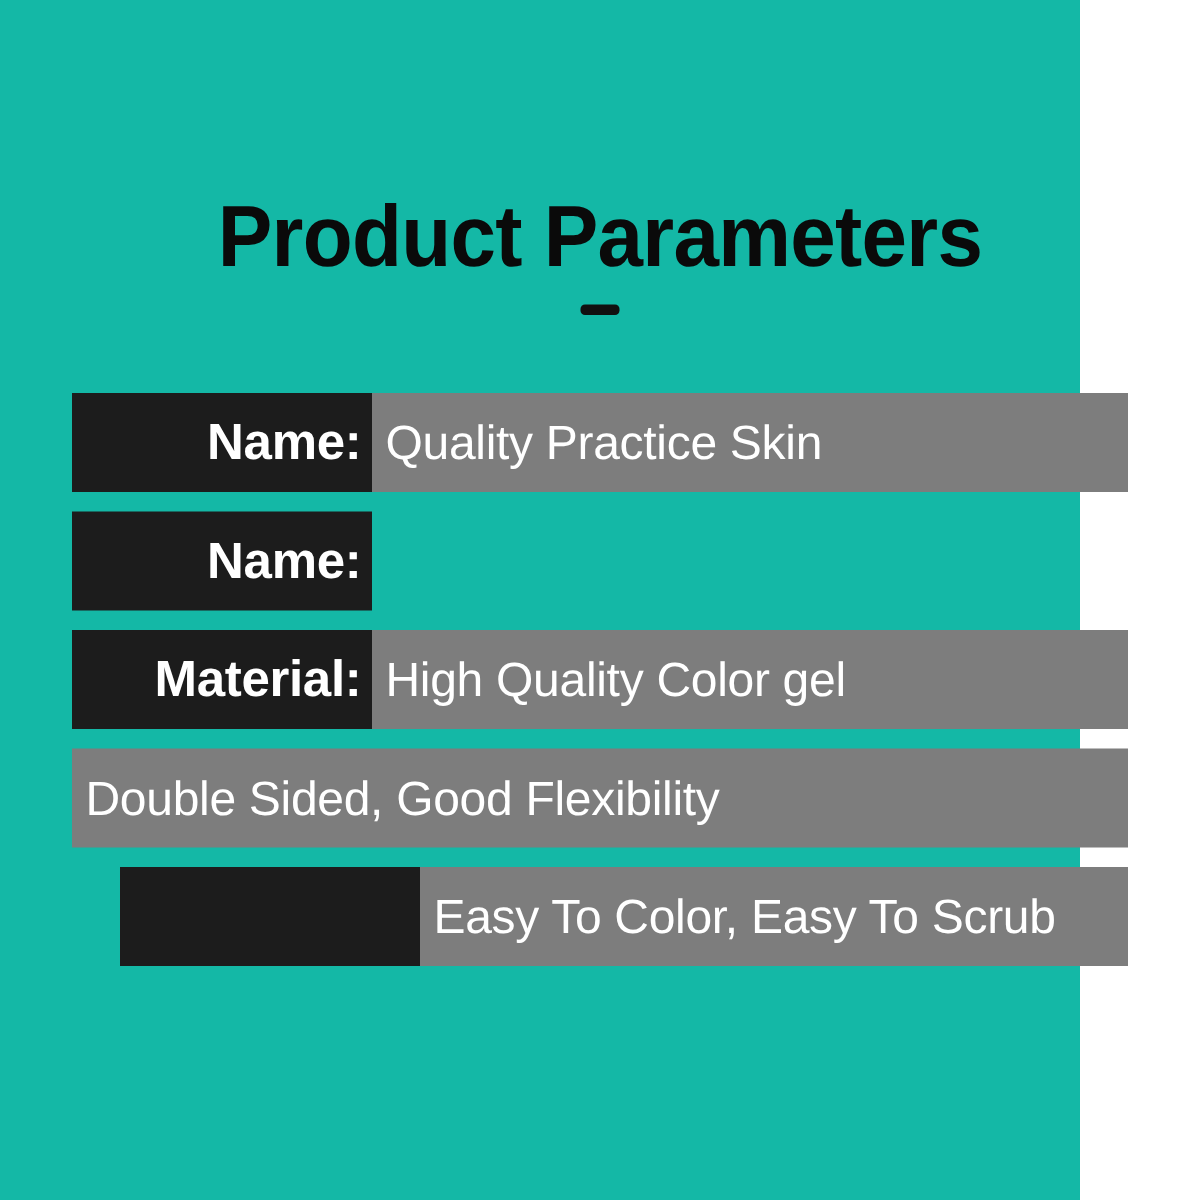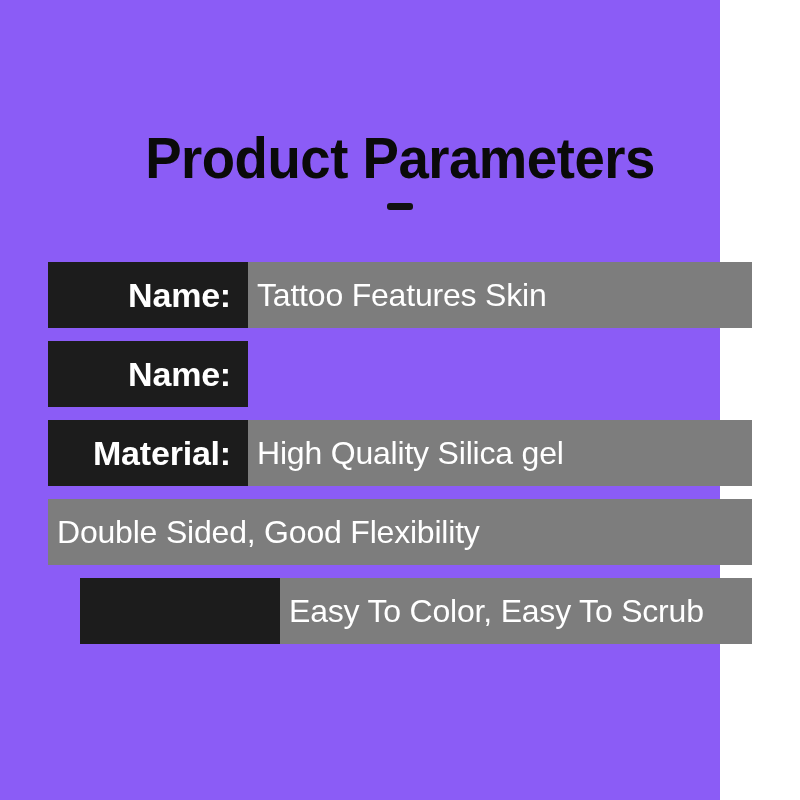--- a/index.html
+++ b/index.html
@@ -11,21 +11,21 @@
     height: 800px;
     background: #ffffff;
     font-family: "Liberation Sans", sans-serif;
     overflow: hidden;
   }
 
   .page {
     position: relative;
     width: 720px;
     height: 800px;
-    background: #8b5cf6;
+    background: #14b8a6;
   }
 
   
   .title-block {
     position: absolute;
     left: 0;
     top: 128px;
     width: 800px;
     text-align: center;
   }
@@ -67,21 +67,21 @@
   .param-label {
     width: 200px;
     flex: 0 0 200px;
     background: #1c1c1c;
     color: #ffffff;
     font-size: 34px;
     font-weight: bold;
     display: flex;
     align-items: center;
     justify-content: flex-end;
-    padding-right: 17px;
+    padding-right: 7px;
     box-sizing: border-box;
     white-space: nowrap;
     letter-spacing: -0.2px;
   }
   .param-value {
     flex: 1 1 auto;
     background: #7d7d7d;
     color: #ffffff;
     font-size: 32px;
     font-weight: normal;
@@ -100,30 +100,30 @@
 
   <div class="title-block">
     <div class="page-title">Product Parameters</div>
     <div class="title-dash"></div>
   </div>
 
   <div class="param-table">
 
     <div class="param-row">
       <div class="param-label">Name:</div>
-      <div class="param-value">Tattoo Features Skin</div>
+      <div class="param-value">Quality Practice Skin</div>
     </div>
 
     <div class="param-row">
       <div class="param-label">Name:</div>
     </div>
 
     <div class="param-row">
       <div class="param-label">Material:</div>
-      <div class="param-value">High Quality Silica gel</div>
+      <div class="param-value">High Quality Color gel</div>
     </div>
 
     <div class="param-row">
       <div class="param-value">Double Sided, Good Flexibility</div>
     </div>
 
     <div class="param-row">
       <div class="param-label"></div>
       <div class="param-value">Easy To Color, Easy To Scrub</div>
     </div>

